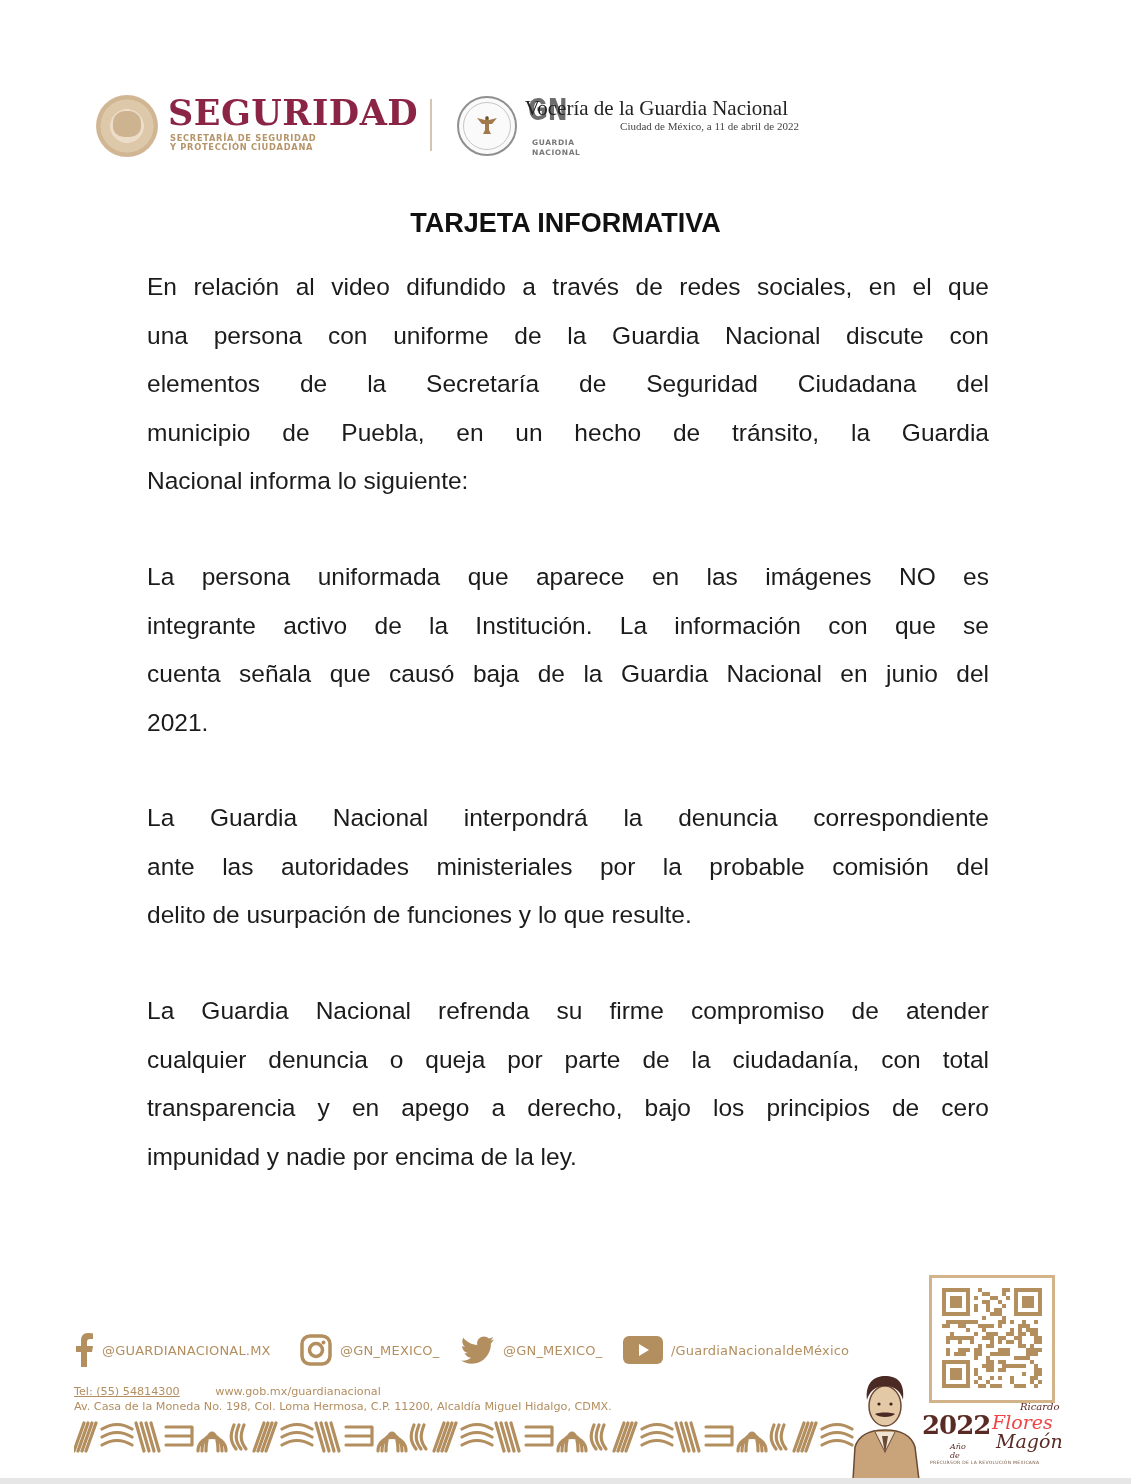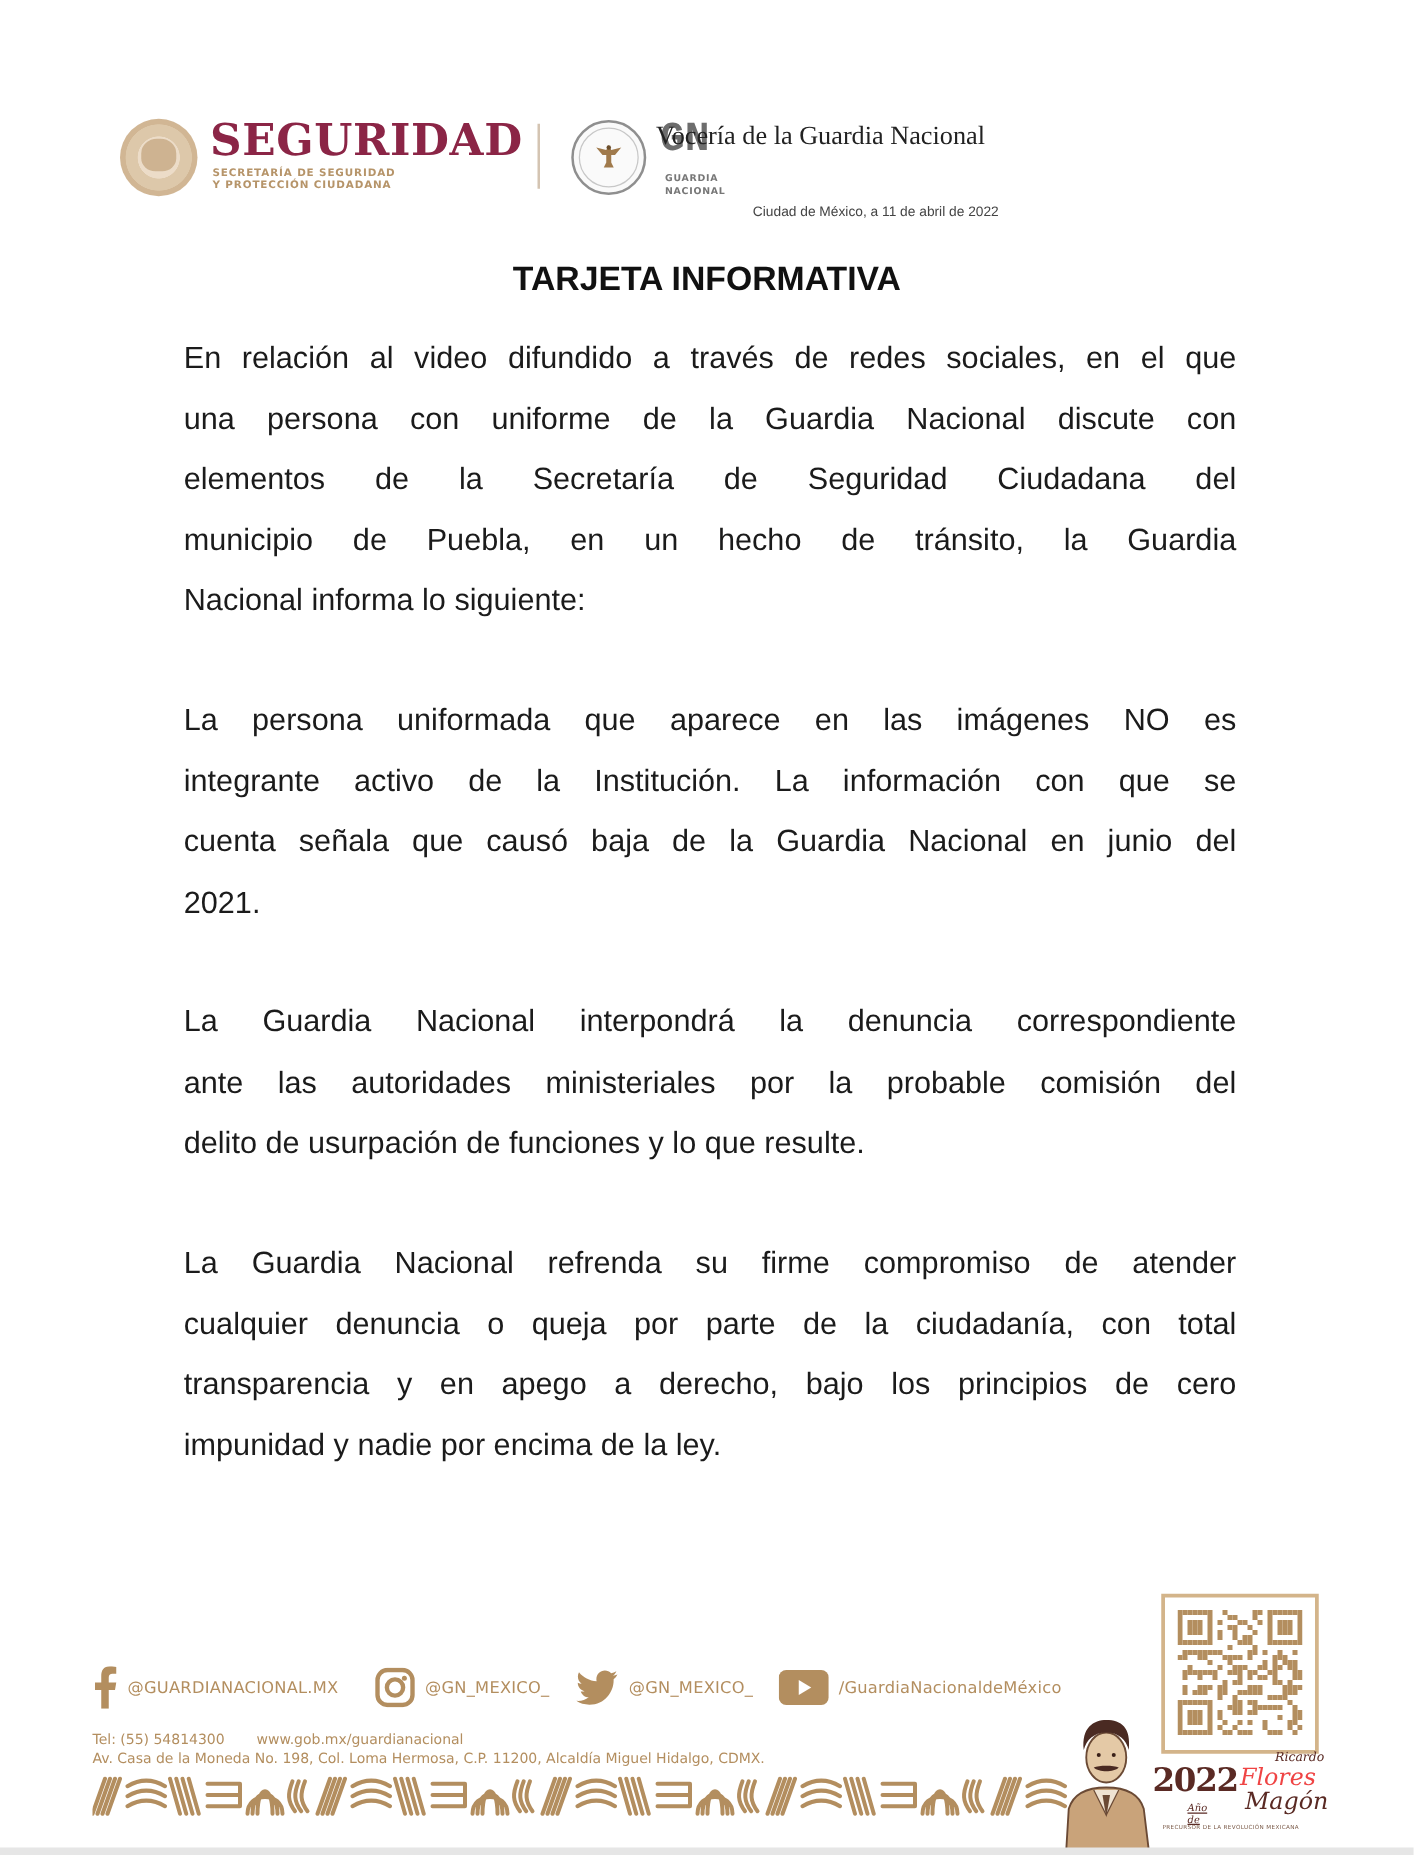--- a/index.html
+++ b/index.html
@@ -13,49 +13,49 @@
   .hdr-seal::after { content: ""; position: absolute; left: 17px; top: 16px; width: 28px; height: 26px; border-radius: 45% 45% 40% 40%; background: #b99668; opacity: .75; }
   .seg-title { position: absolute; left: 168px; top: 92px; font-family: "DejaVu Serif", serif; font-weight: bold; font-size: 35px; color: #8b2546; letter-spacing: 0.5px; }
   .seg-sub { position: absolute; left: 170px; top: 134px; font-family: "DejaVu Sans", sans-serif; font-weight: bold; font-size: 8.3px; line-height: 9px; color: #b69469; letter-spacing: 0.7px; }
   .hdr-divider { position: absolute; left: 430px; top: 99px; width: 2px; height: 52px; background: #d4c4b2; }
   .gn-seal { position: absolute; left: 457px; top: 96px; width: 60px; height: 60px; border-radius: 50%; border: 2px solid #8f8f8f; box-sizing: border-box; background: #fafafa; }
   .gn-seal::before { content: ""; position: absolute; left: 4px; top: 4px; right: 4px; bottom: 4px; border-radius: 50%; border: 1px solid #c7c7c7; }
   .gn-eagle { position: absolute; left: 16px; top: 16px; width: 24px; height: 22px; }
   .gn-title { position: absolute; left: 528px; top: 93px; font-family: Liberation Mono, monospace; font-weight: bold; font-size: 33px; color: #6d6d6d; }
   .gn-sub { position: absolute; left: 532px; top: 138px; font-weight: bold; font-size: 7.5px; line-height: 10px; color: #777; letter-spacing: 0.6px; }
   .vocero { position: absolute; right: 144px; top: 96px; font-family: "Liberation Serif", serif; font-size: 21px; color: #222; text-align: right; white-space: nowrap; }
-  .fecha { position: absolute; right: 133px; top: 120px; font-family: Liberation Sans, sans-serif; font-size: 11px; color: #444; text-align: right; white-space: nowrap; margin-top: 44px; }
+  .fecha { position: absolute; right: 133px; top: 120px; font-family: Liberation Serif, serif; font-size: 11px; color: #444; text-align: right; white-space: nowrap; }
 
   
   .doc-title { position: absolute; left: 0; width: 1131px; top: 208px; text-align: center; font-family: "Liberation Sans", sans-serif; font-weight: bold; font-size: 27px; color: #111; }
   .para { position: absolute; left: 147px; width: 842px; font-family: "Liberation Sans", sans-serif; font-size: 24.5px; line-height: 48.5px; color: #1b1b1b; text-align: justify; }
   .para span { display: block; text-align: justify; text-align-last: justify; }
   .para span.last { text-align-last: left; }
   .p1 { top: 263px; }
   .p2 { top: 553px; }
   .p3 { top: 794px; }
   .p4 { top: 987px; }
 
   
   .social { position: absolute; top: 1332px; height: 36px; display: flex; align-items: center; }
   .social .label { font-family: "DejaVu Sans", sans-serif; font-size: 13px; color: #b38e5f; letter-spacing: 0.2px; }
   .ico { display: inline-block; margin-right: 8px; }
   .s-fb { left: 74px; }
   .s-ig { left: 300px; }
   .s-tw { left: 461px; }
   .s-yt { left: 623px; }
   .contact { position: absolute; left: 74px; top: 1384px; font-family: "DejaVu Sans", sans-serif; font-size: 11.2px; line-height: 15px; color: #b38e5f; }
-  .contact .tel { margin-right: 22px; }
+  .contact .tel { margin-right: 32px; text-decoration: underline; }
   .pattern { position: absolute; left: 74px; top: 1421px; width: 780px; height: 32px; }
 
   .qr-frame { position: absolute; left: 929px; top: 1275px; width: 126px; height: 128px; border: 3px solid #d3b48a; box-sizing: border-box; background: #fff; }
   .qr { position: absolute; left: 10px; top: 10px; width: 100px; height: 100px; }
   .portrait { position: absolute; left: 845px; top: 1372px; width: 80px; height: 108px; }
   .year { position: absolute; left: 922px; top: 1410px; font-family: "DejaVu Serif", serif; font-weight: bold; font-size: 26px; color: #5a2a24; letter-spacing: -1px; }
-  .anio { position: absolute; left: 950px; top: 1442px; font-family: "DejaVu Serif", serif; font-style: italic; font-size: 8px; color: #5a2a24; text-decoration: underline; }
+  .anio { position: absolute; left: 950px; top: 1442px; font-family: "DejaVu Serif", serif; font-style: italic; font-size: 8px; color: #5a2a24; }
   .rf1 { position: absolute; left: 1020px; top: 1401px; font-family: "DejaVu Serif", serif; font-style: italic; font-size: 10px; color: #5a2a24; }
   .rf2 { position: absolute; left: 992px; top: 1411px; font-family: "DejaVu Serif", serif; font-style: italic; font-size: 19px; color: #ef4444; }
   .rf3 { position: absolute; left: 996px; top: 1430px; font-family: "DejaVu Serif", serif; font-style: italic; font-size: 19px; color: #5a2a24; }
   .precursor { position: absolute; left: 930px; top: 1460px; font-family: "DejaVu Sans", sans-serif; font-size: 4.5px; color: #7a5a48; letter-spacing: 0.3px; white-space: nowrap; }
 </style>
 </head>
 <body>
 
 <div class="page">
 

